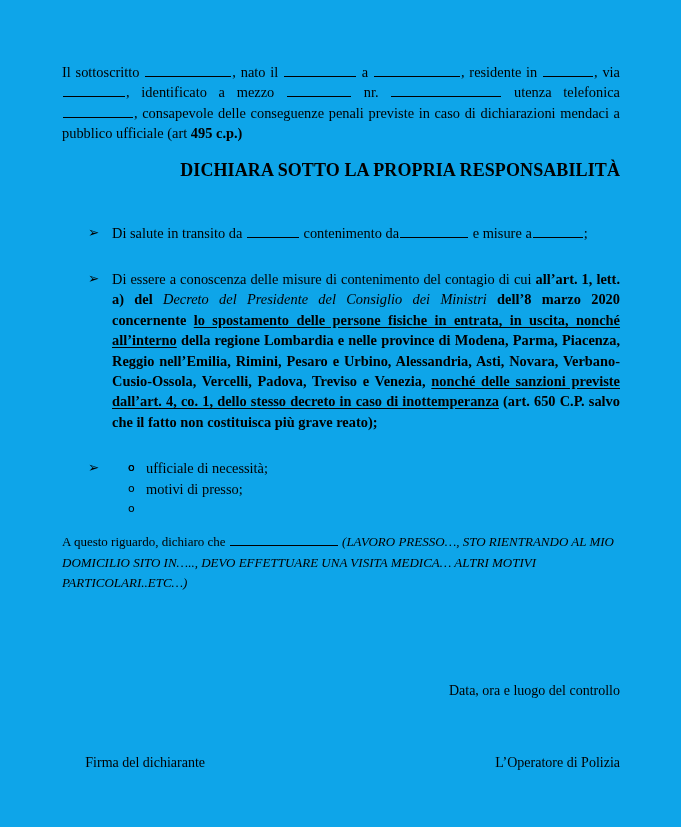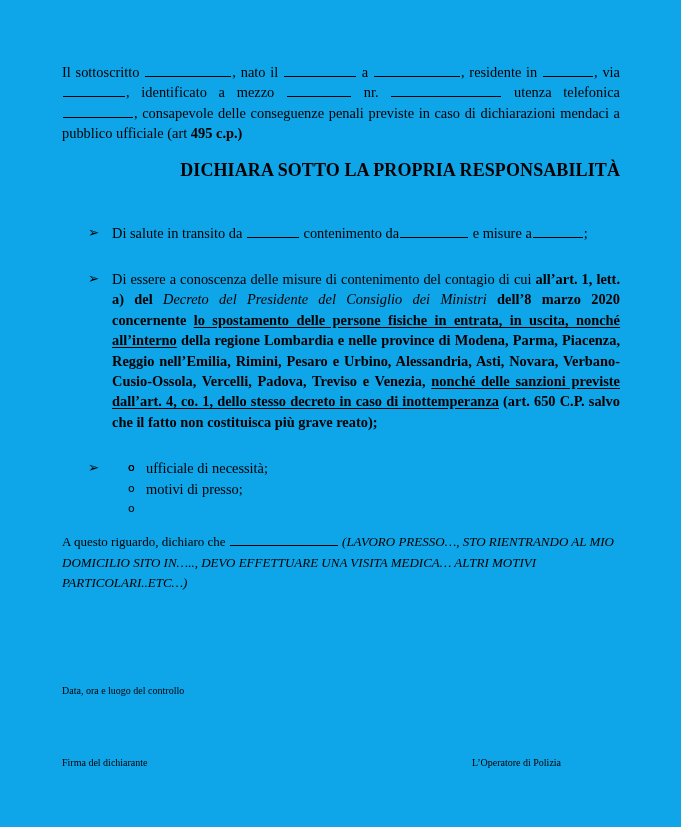--- a/index.html
+++ b/index.html
@@ -106,24 +106,24 @@
   .spacer-22 { height: 22px; }
   .spacer-26 { height: 26px; }
 
   .closing {
     font-size: 13px;
     line-height: 20.4px;
     text-align: left;
   }
 
   .footer-row {
-    font-size: 10px;
+    font-size: 14px;
     line-height: 20.4px;
     display: flex;
-    justify-content: flex-start;
+    justify-content: flex-end;
   }
   .footer-left { width: 410px; }
   .footer-right { }
 </style>
 </head>
 <body>
 
 <div class="page">
   <div class="content">
 

